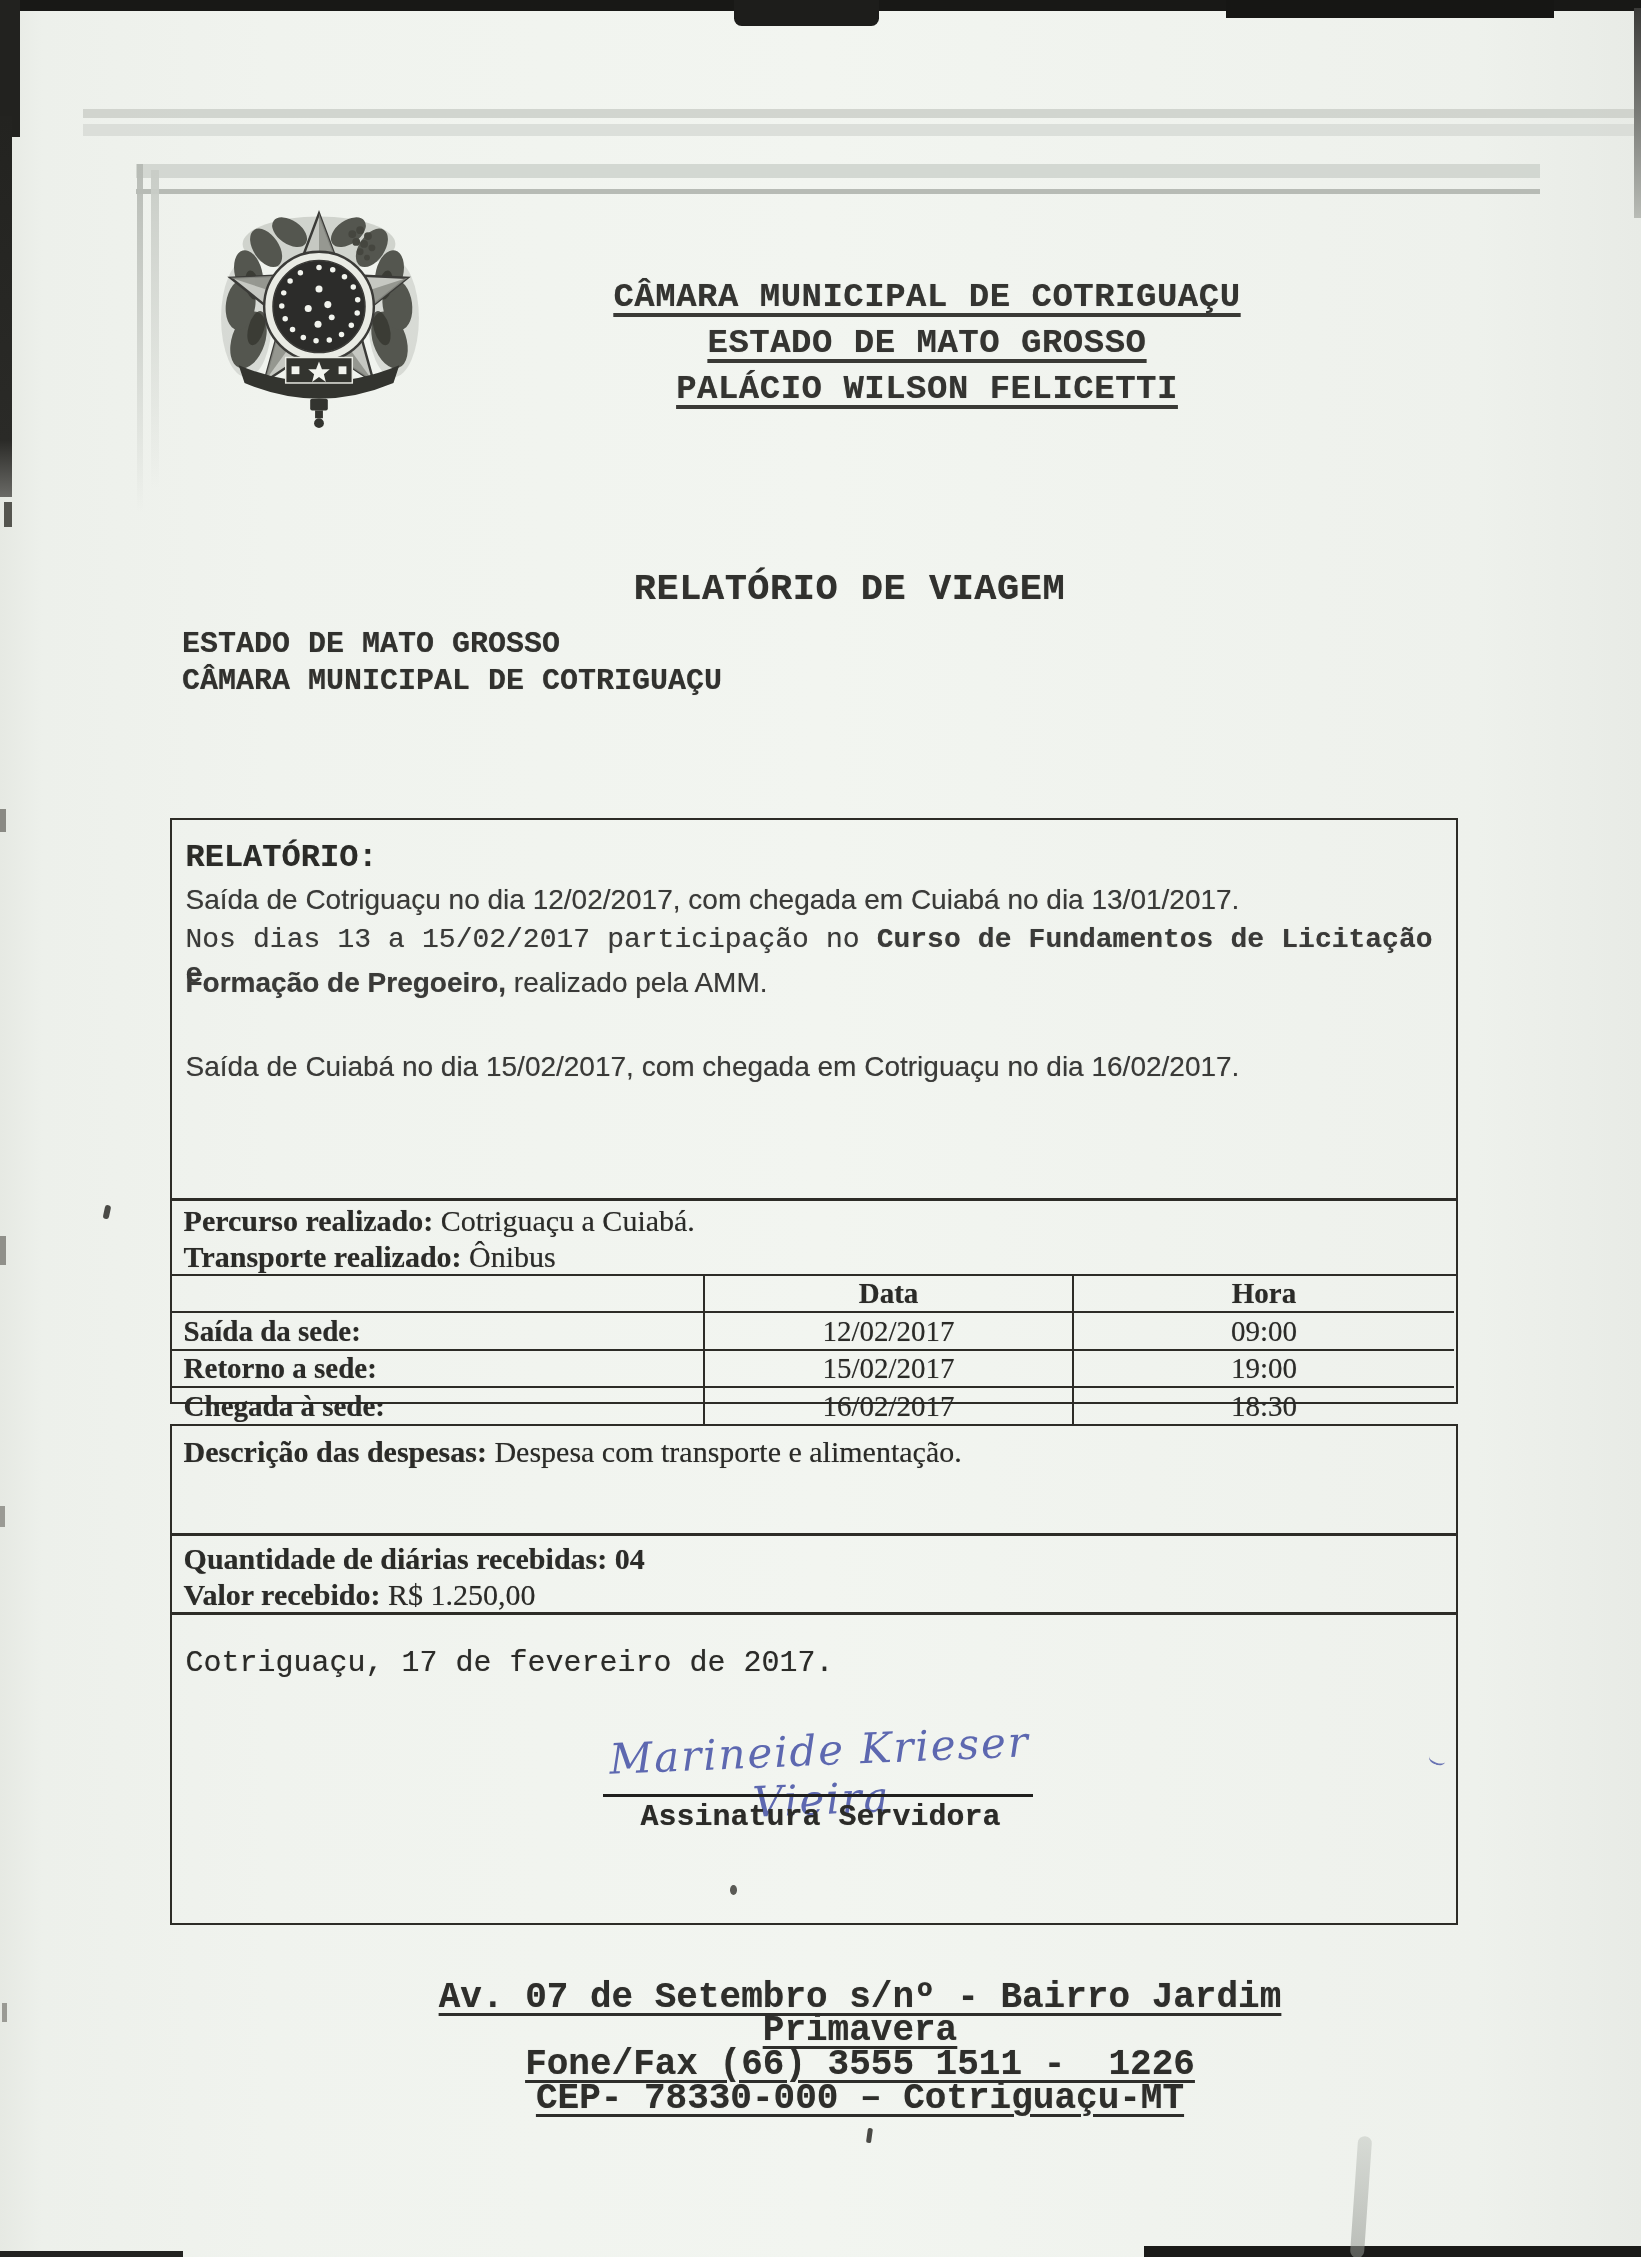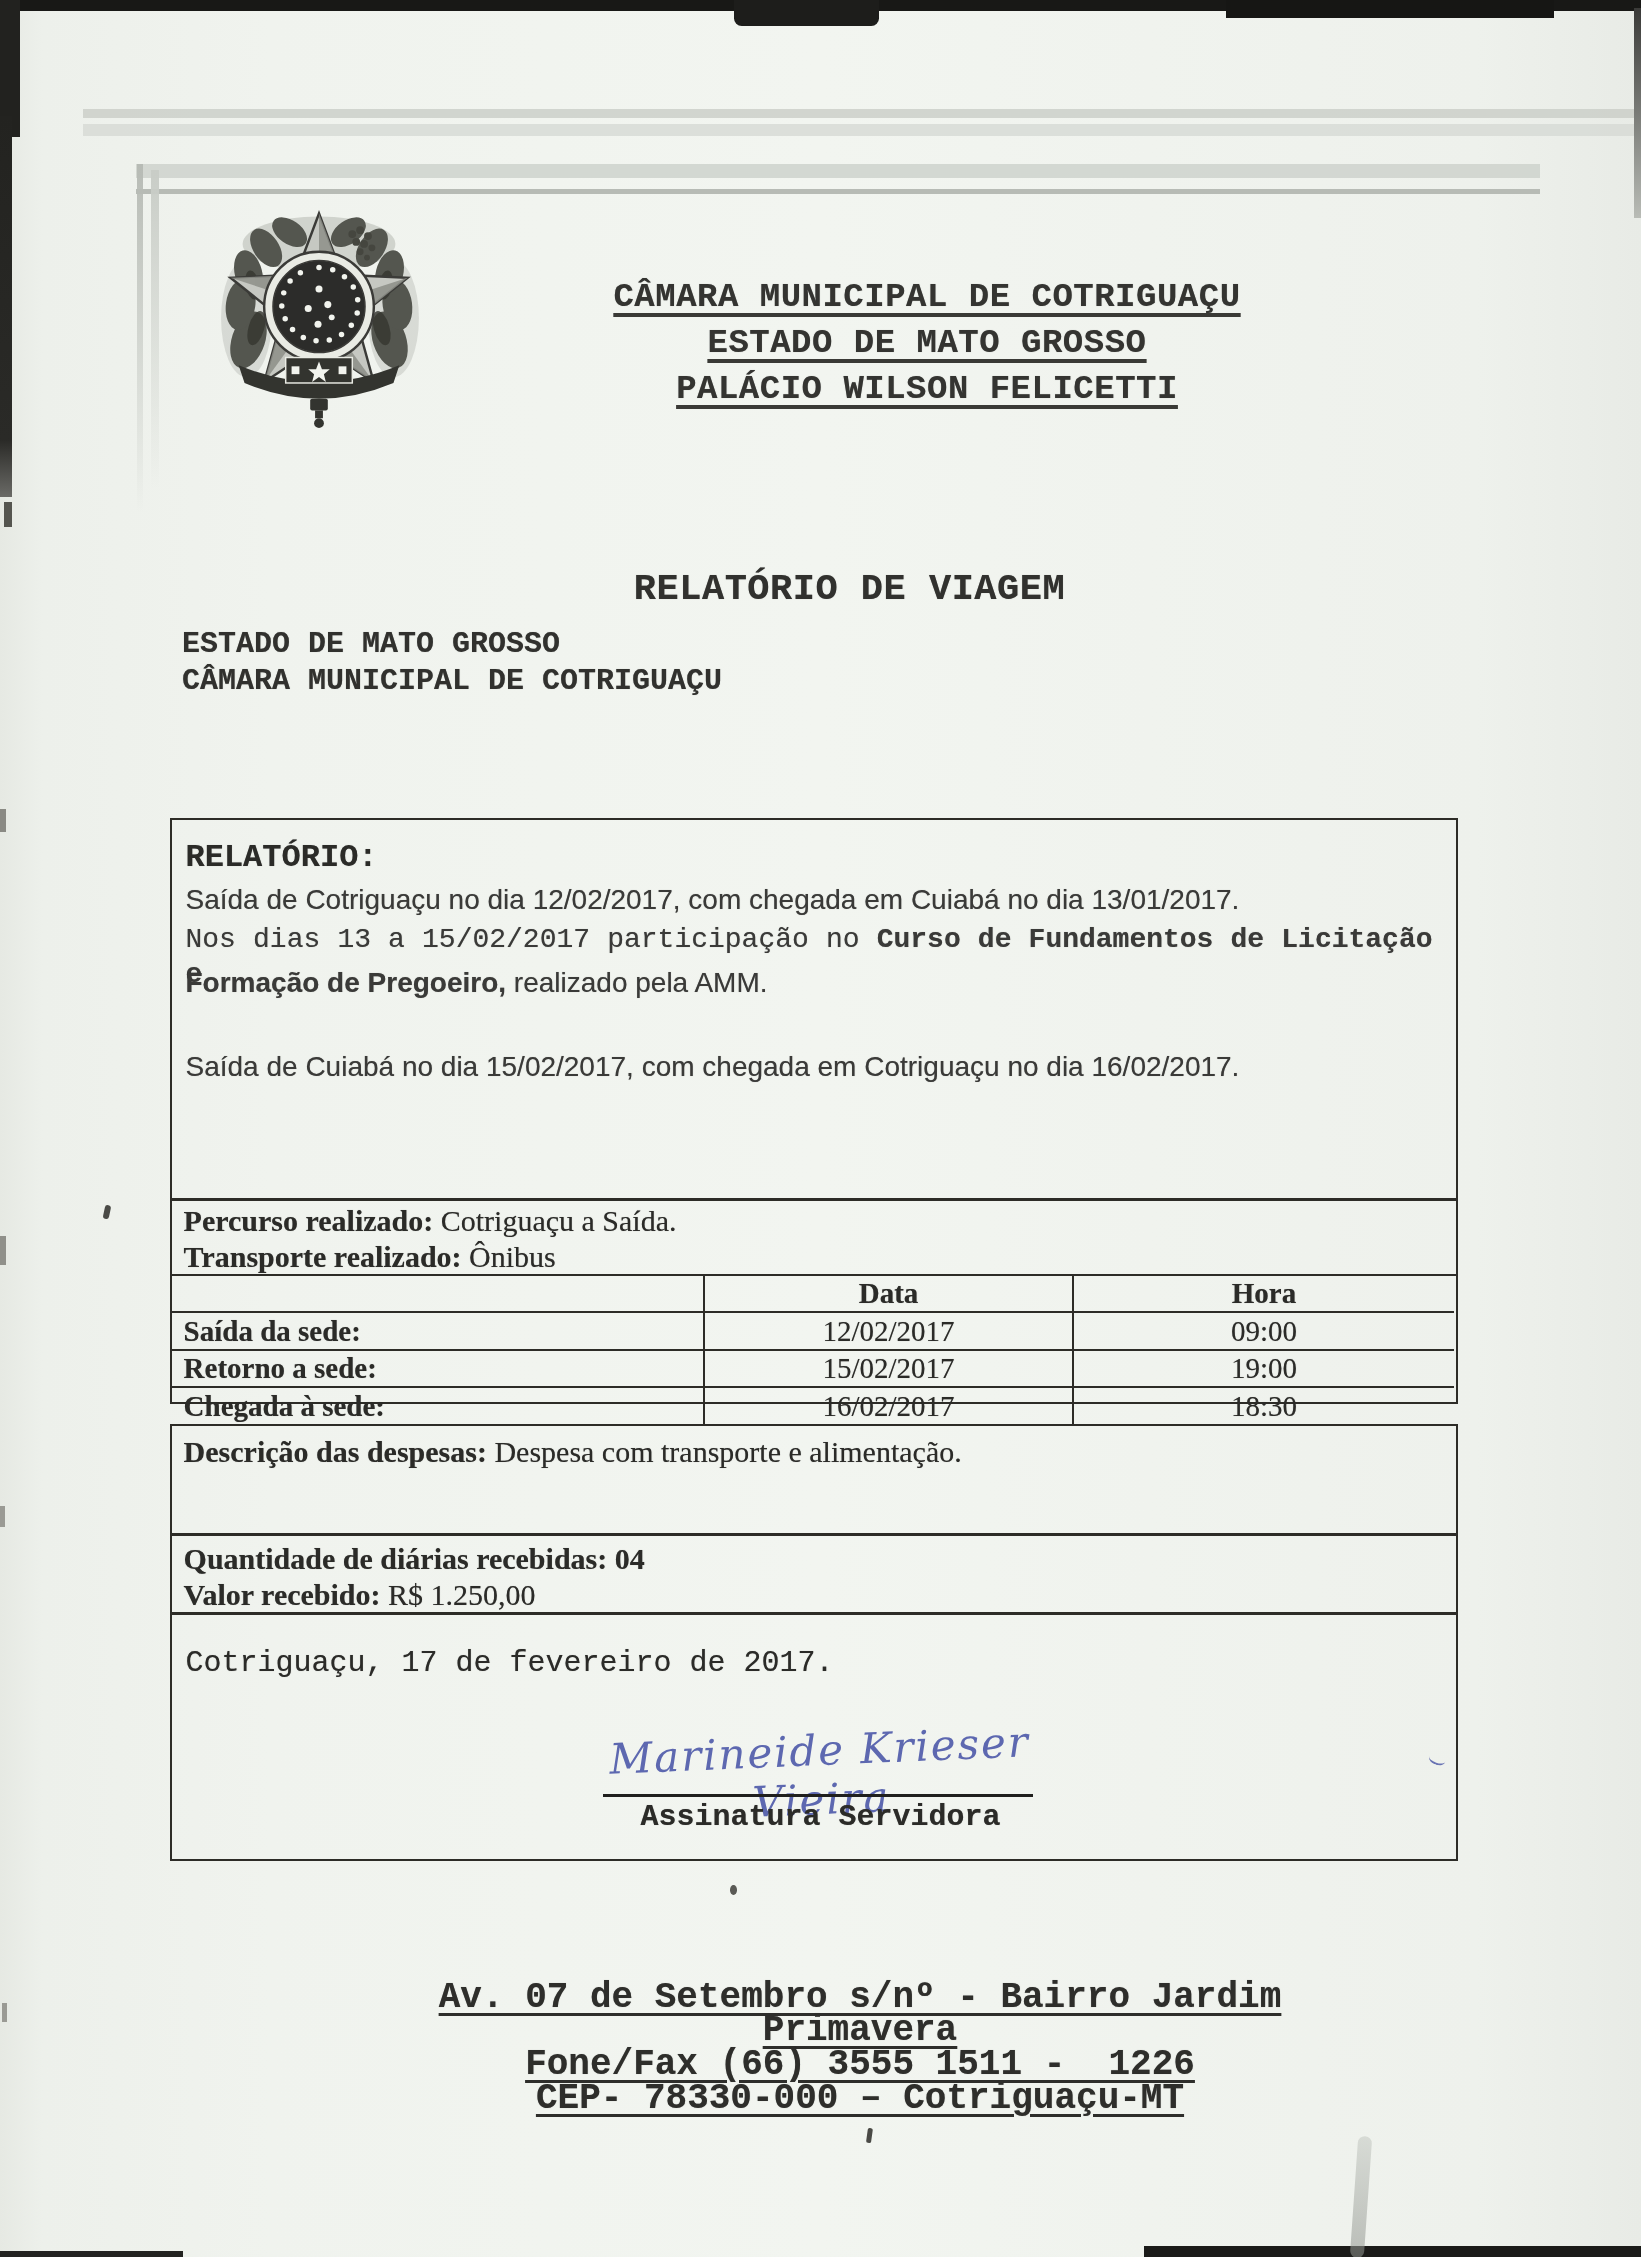--- a/index.html
+++ b/index.html
@@ -192,21 +192,21 @@
     </div>
     <div class="abs sans p-sans" style="top:145px;left:13.5px;width:1247px;">
       <span class="b">Formação de Pregoeiro,</span><span> realizado pela AMM.</span>
     </div>
     <div class="abs sans p-sans" style="top:193px;left:13.5px;width:1247px;margin-top:36px;">Saída de Cuiabá no dia 15/02/2017, com chegada em Cotriguaçu no dia 16/02/2017.</div>
   </div>
 
   <div class="box scan" style="top:1198px;height:78px;padding:2.9px 0 0 11.6px;">
     <div class="line31">
       <span class="b">Percurso realizado:</span>
-      <span>Cotriguaçu a Saída.</span>
+      <span>Cotriguaçu a Cuiabá.</span>
     </div>
     <div class="line31">
       <span class="b">Transporte realizado:</span>
       <span>Ônibus</span>
     </div>
   </div>
 
   <div class="grid scan">
     <div class="cell rb bb"></div>
     <div class="cell rb bb mid b">Data</div>
@@ -236,21 +236,21 @@
     <div class="line31">
       <span class="b">Quantidade de diárias recebidas:</span>
       <span class="b">04</span>
     </div>
     <div class="line31">
       <span class="b">Valor recebido:</span>
       <span>R$ 1.250,00</span>
     </div>
   </div>
 
-  <div class="box scan" style="top:1612px;height:249px;text-align:center;">
+  <div class="box scan" style="top:1612px;height:313px;text-align:center;">
     <div class="abs line31" style="top:31px;left:13.5px;">Cotriguaçu, 17 de fevereiro de 2017.</div>
   </div>
   <div class="abs signature-script">Marineide Krieser Vieira</div>
   <div class="abs signature-line"></div>
   <div class="abs signature-label scan">Assinatura Servidora</div>
 
   <div class="abs footer-block scan">
     <div class="fu">Av. 07 de Setembro s/nº - Bairro Jardim Primavera</div>
     <div class="fu pre">Fone/Fax (66) 3555 1511 -  1226</div>
     <div class="fu">CEP- 78330-000 – Cotriguaçu-MT</div>

